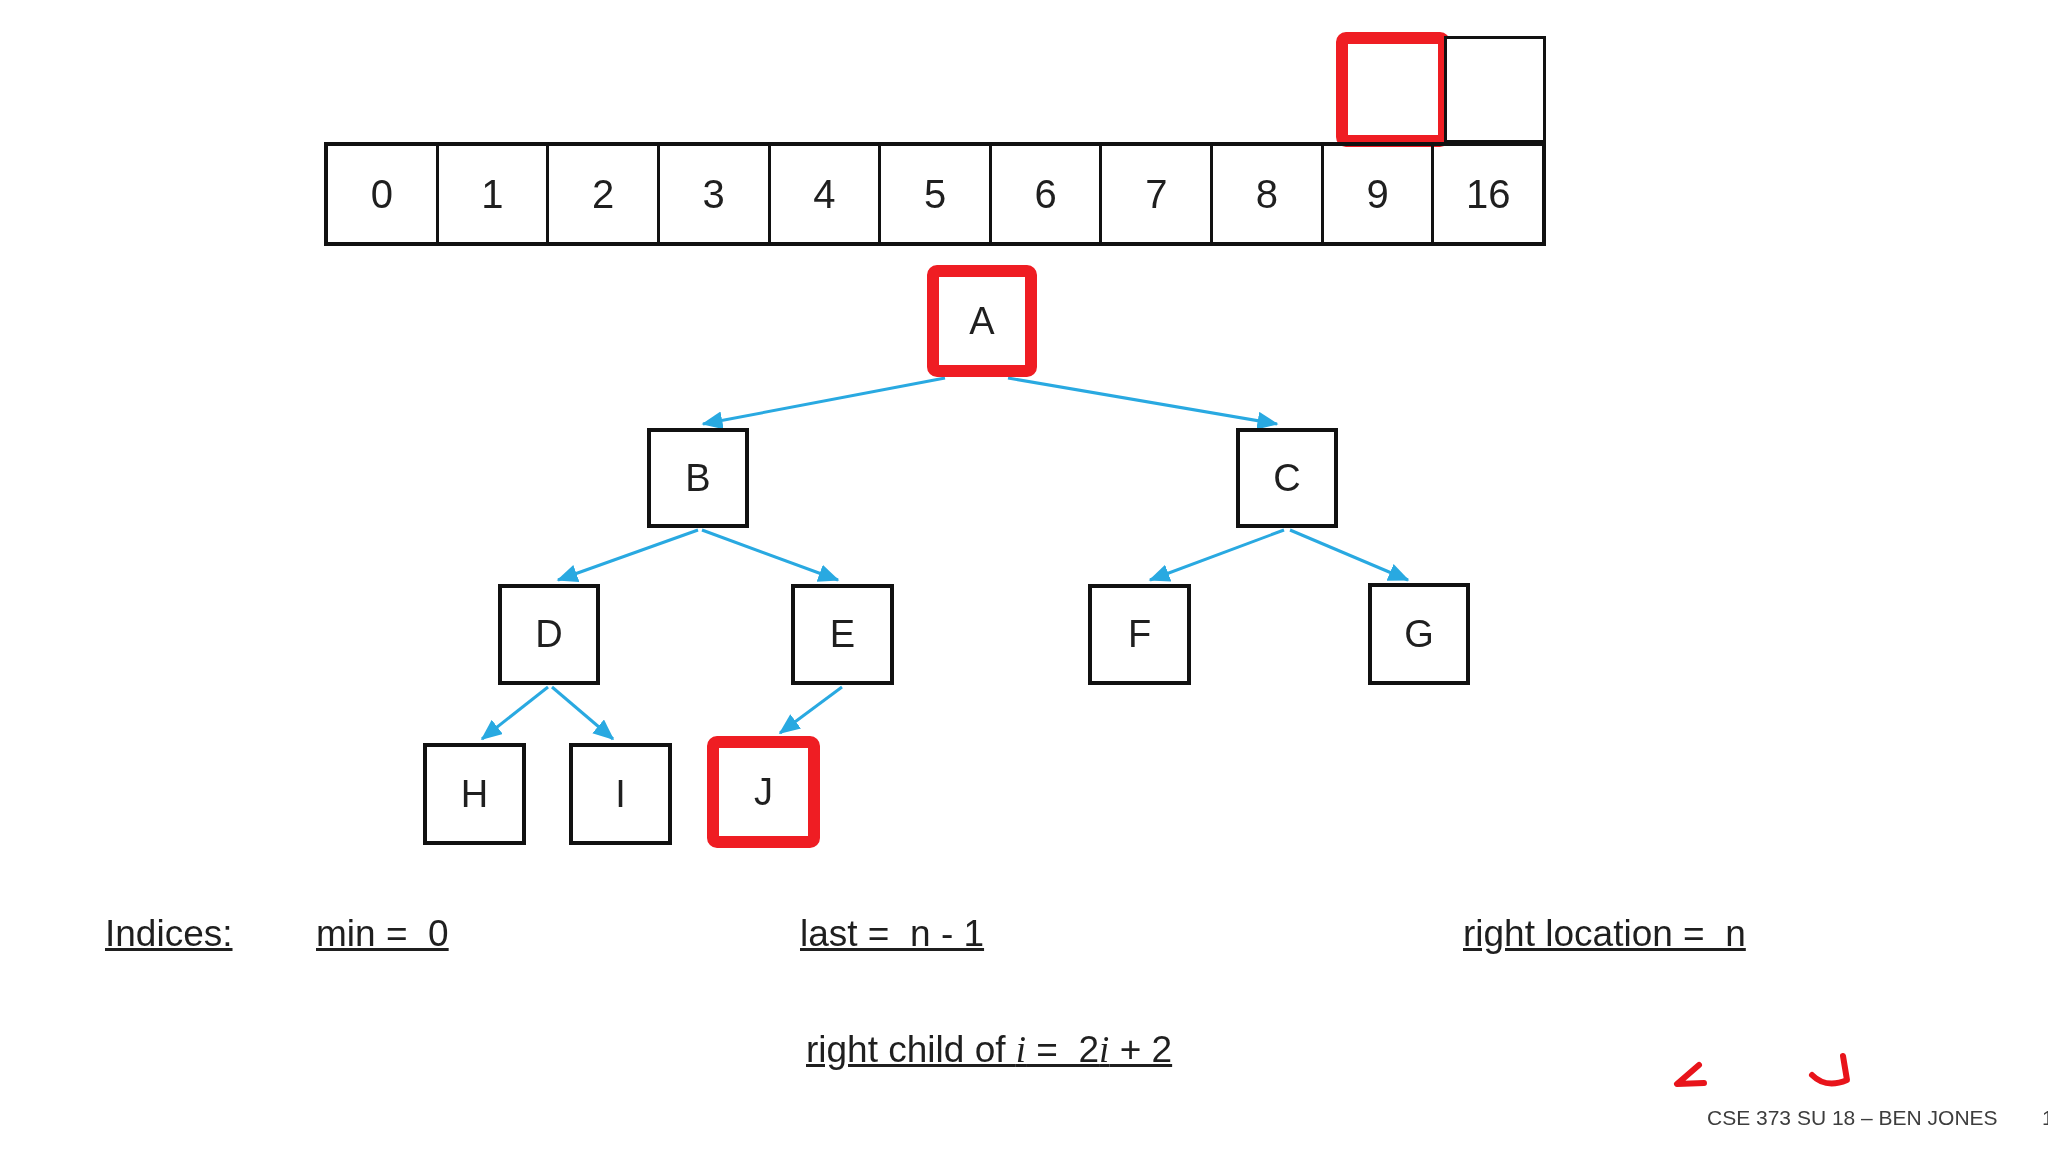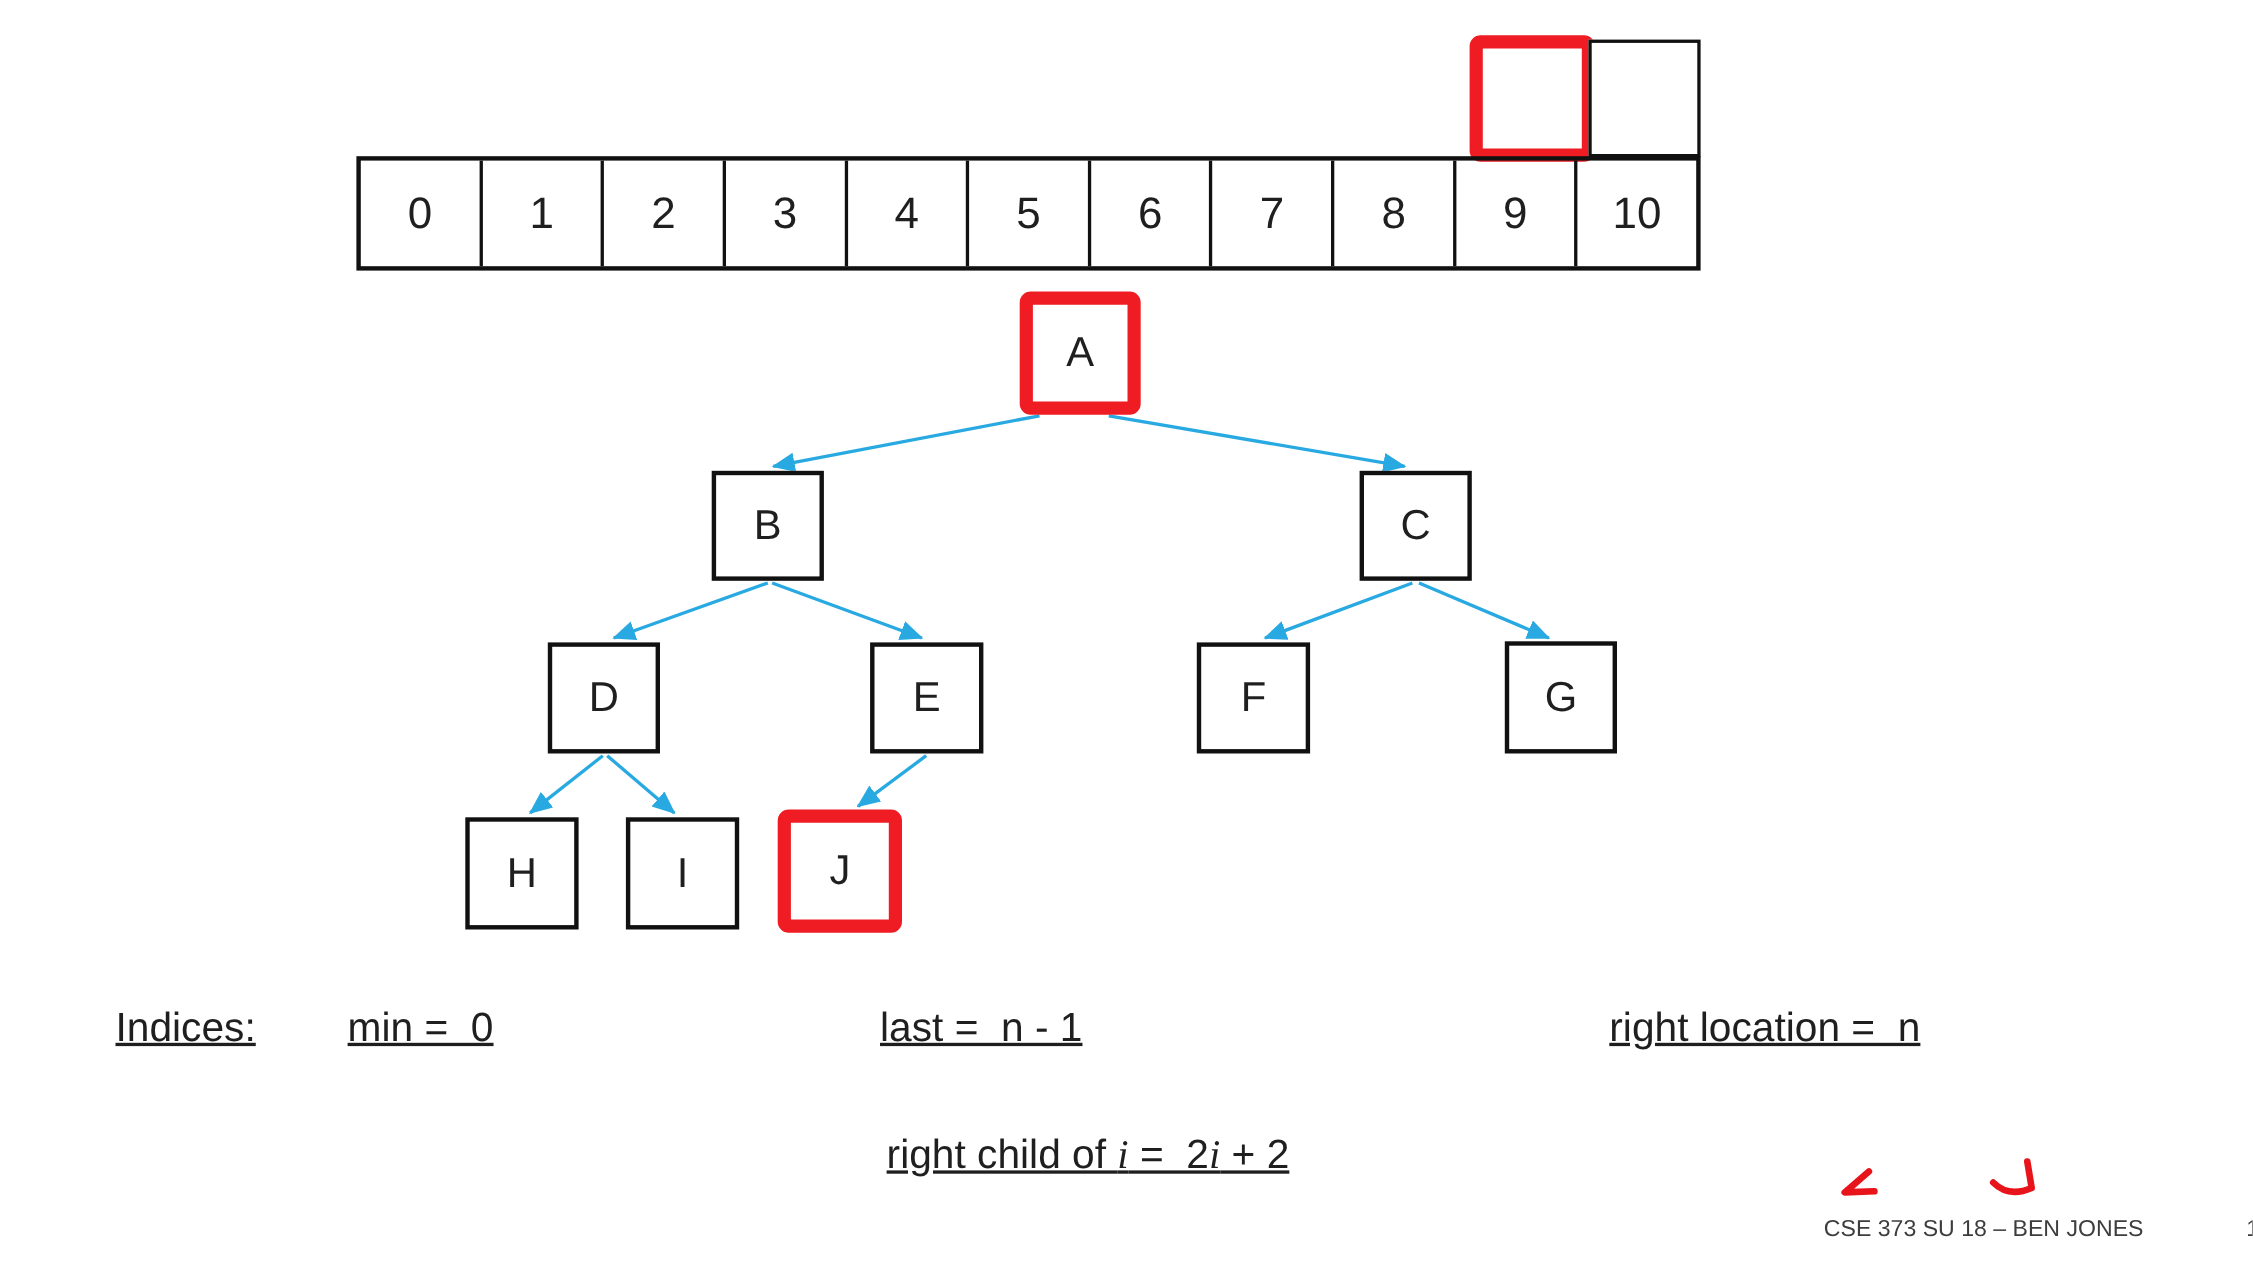--- a/index.html
+++ b/index.html
@@ -41,21 +41,21 @@
     <div class="cell">0</div>
     <div class="cell">1</div>
     <div class="cell">2</div>
     <div class="cell">3</div>
     <div class="cell">4</div>
     <div class="cell">5</div>
     <div class="cell">6</div>
     <div class="cell">7</div>
     <div class="cell">8</div>
     <div class="cell">9</div>
-    <div class="cell">10</div>
+    <div class="cell">16</div>
   </div>
 
   <svg class="overlay" width="2048" height="1152" viewBox="0 0 2048 1152">
     <defs>
       <marker id="arrow" markerWidth="9" markerHeight="8" refX="6.5" refY="3" orient="auto">
         <path d="M0,0 L7,3 L0,6 Z" fill="#29a9e1"></path>
       </marker>
     </defs>
     <g stroke="#29a9e1" stroke-width="3" fill="none">
       <line x1="945" y1="378" x2="703" y2="424" marker-end="url(#arrow)"></line>
@@ -88,16 +88,16 @@
 
   <div class="t" style="left:105px;top:912px;">Indices:</div>
   <div class="t" style="left:316px;top:912px;">min =  0</div>
   <div class="t" style="left:800px;top:912px;">last =  n - 1</div>
   <div class="t" style="left:1463px;top:912px;">right location =  n</div>
 
 
   <div class="t" style="left:806px;top:1028px;"><span>right child of </span><i>i</i><span> =  2</span><i>i</i><span> + 2</span></div>
 
 
-  <div class="footer" style="left:1658px;top:1106px;">CSE 373 SU 18 – BEN JONES</div>
+  <div class="footer" style="left:1707px;top:1106px;">CSE 373 SU 18 – BEN JONES</div>
   <div class="footer" style="left:1996px;top:1106px;margin-left:46px;">17</div>
 
 </div>
 
 </body></html>

